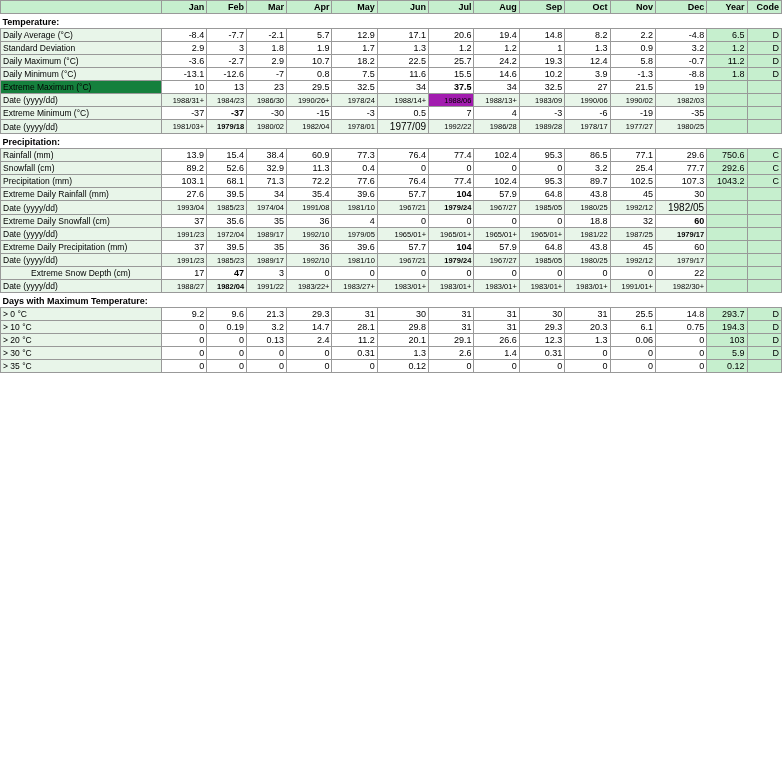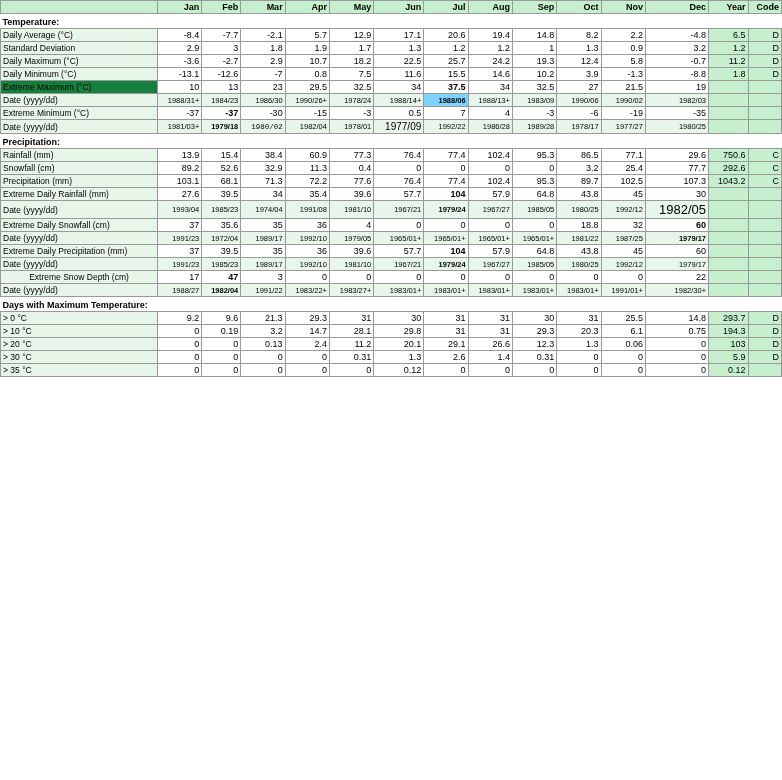--- a/index.html
+++ b/index.html
@@ -129,21 +129,21 @@
         <td style="background: rgb(198, 239, 206);"></td>
       </tr>
       <tr>
         <td class="row-label" style="background: rgb(232, 245, 233); text-align: left; font-size: 8.5px;">Date (yyyy/dd)</td>
         <td style="font-size: 7.5px; background: rgb(232, 245, 233);">1988/31+</td>
         <td style="font-size: 7.5px; background: rgb(232, 245, 233);">1984/23</td>
         <td style="font-size: 7.5px; background: rgb(232, 245, 233);">1986/30</td>
         <td style="font-size: 7.5px; background: rgb(232, 245, 233);">1990/26+</td>
         <td style="font-size: 7.5px; background: rgb(232, 245, 233);">1978/24</td>
         <td style="font-size: 7.5px; background: rgb(232, 245, 233);">1988/14+</td>
-        <td style="font-weight: bold; font-size: 7.5px; background: #7dd3fc;">1988/06</td>
+        <td style="font-weight: normal; font-size: 7.5px; background: #a21caf;">1988/06</td>
         <td style="font-size: 7.5px; background: rgb(232, 245, 233);">1988/13+</td>
         <td style="font-size: 7.5px; background: rgb(232, 245, 233);">1983/09</td>
         <td style="font-size: 7.5px; background: rgb(232, 245, 233);">1990/06</td>
         <td style="font-size: 7.5px; background: rgb(232, 245, 233);">1990/02</td>
         <td style="font-size: 7.5px; background: rgb(232, 245, 233);">1982/03</td>
         <td style="font-size: 7.5px; background: rgb(198, 239, 206);"></td>
         <td style="font-size: 7.5px; background: rgb(198, 239, 206);"></td>
       </tr>
       <tr>
         <td class="row-label" style="background: rgb(232, 245, 233); text-align: left; font-size: 8.5px;">Extreme Minimum (°C)</td>
@@ -159,21 +159,21 @@
         <td>-6</td>
         <td>-19</td>
         <td>-35</td>
         <td style="background: rgb(198, 239, 206);"></td>
         <td style="background: rgb(198, 239, 206);"></td>
       </tr>
       <tr>
         <td class="row-label" style="background: rgb(232, 245, 233); text-align: left; font-size: 8.5px;">Date (yyyy/dd)</td>
         <td style="font-size: 7.5px; background: rgb(232, 245, 233);">1981/03+</td>
         <td style="font-weight: bold; font-size: 7.5px; background: rgb(232, 245, 233);">1979/18</td>
-        <td style="font-size: 7.5px; background: rgb(232, 245, 233); font-family: Liberation Mono, monospace;">1980/02</td>
+        <td style="font-size: 7.5px; background: rgb(232, 245, 233);">1980/02</td>
         <td style="font-size: 7.5px; background: rgb(232, 245, 233);">1982/04</td>
         <td style="font-size: 7.5px; background: rgb(232, 245, 233);">1978/01</td>
         <td style="font-size: 10px; background: rgb(232, 245, 233);">1977/09</td>
         <td style="font-size: 7.5px; background: rgb(232, 245, 233);">1992/22</td>
         <td style="font-size: 7.5px; background: rgb(232, 245, 233);">1986/28</td>
         <td style="font-size: 7.5px; background: rgb(232, 245, 233);">1989/28</td>
         <td style="font-size: 7.5px; background: rgb(232, 245, 233);">1978/17</td>
         <td style="font-size: 7.5px; background: rgb(232, 245, 233);">1977/27</td>
         <td style="font-size: 7.5px; background: rgb(232, 245, 233);">1980/25</td>
         <td style="font-size: 7.5px; background: rgb(198, 239, 206);"></td>
@@ -256,21 +256,21 @@
         <td style="font-size: 7.5px; background: rgb(232, 245, 233);">1985/23</td>
         <td style="font-size: 7.5px; background: rgb(232, 245, 233);">1974/04</td>
         <td style="font-size: 7.5px; background: rgb(232, 245, 233);">1991/08</td>
         <td style="font-size: 7.5px; background: rgb(232, 245, 233);">1981/10</td>
         <td style="font-size: 7.5px; background: rgb(232, 245, 233);">1967/21</td>
         <td style="font-weight: bold; font-size: 7.5px; background: rgb(232, 245, 233);">1979/24</td>
         <td style="font-size: 7.5px; background: rgb(232, 245, 233);">1967/27</td>
         <td style="font-size: 7.5px; background: rgb(232, 245, 233);">1985/05</td>
         <td style="font-size: 7.5px; background: rgb(232, 245, 233);">1980/25</td>
         <td style="font-size: 7.5px; background: rgb(232, 245, 233);">1992/12</td>
-        <td style="font-size: 13px; background: rgb(232, 245, 233);">1982/05</td>
+        <td style="font-size: 10px; background: rgb(232, 245, 233);">1982/05</td>
         <td style="font-size: 7.5px; background: rgb(198, 239, 206);"></td>
         <td style="font-size: 7.5px; background: rgb(198, 239, 206);"></td>
       </tr>
       <tr>
         <td class="row-label" style="background: rgb(232, 245, 233); text-align: left; font-size: 8.5px;">Extreme Daily Snowfall (cm)</td>
         <td>37</td>
         <td>35.6</td>
         <td>35</td>
         <td>36</td>
         <td>4</td>

